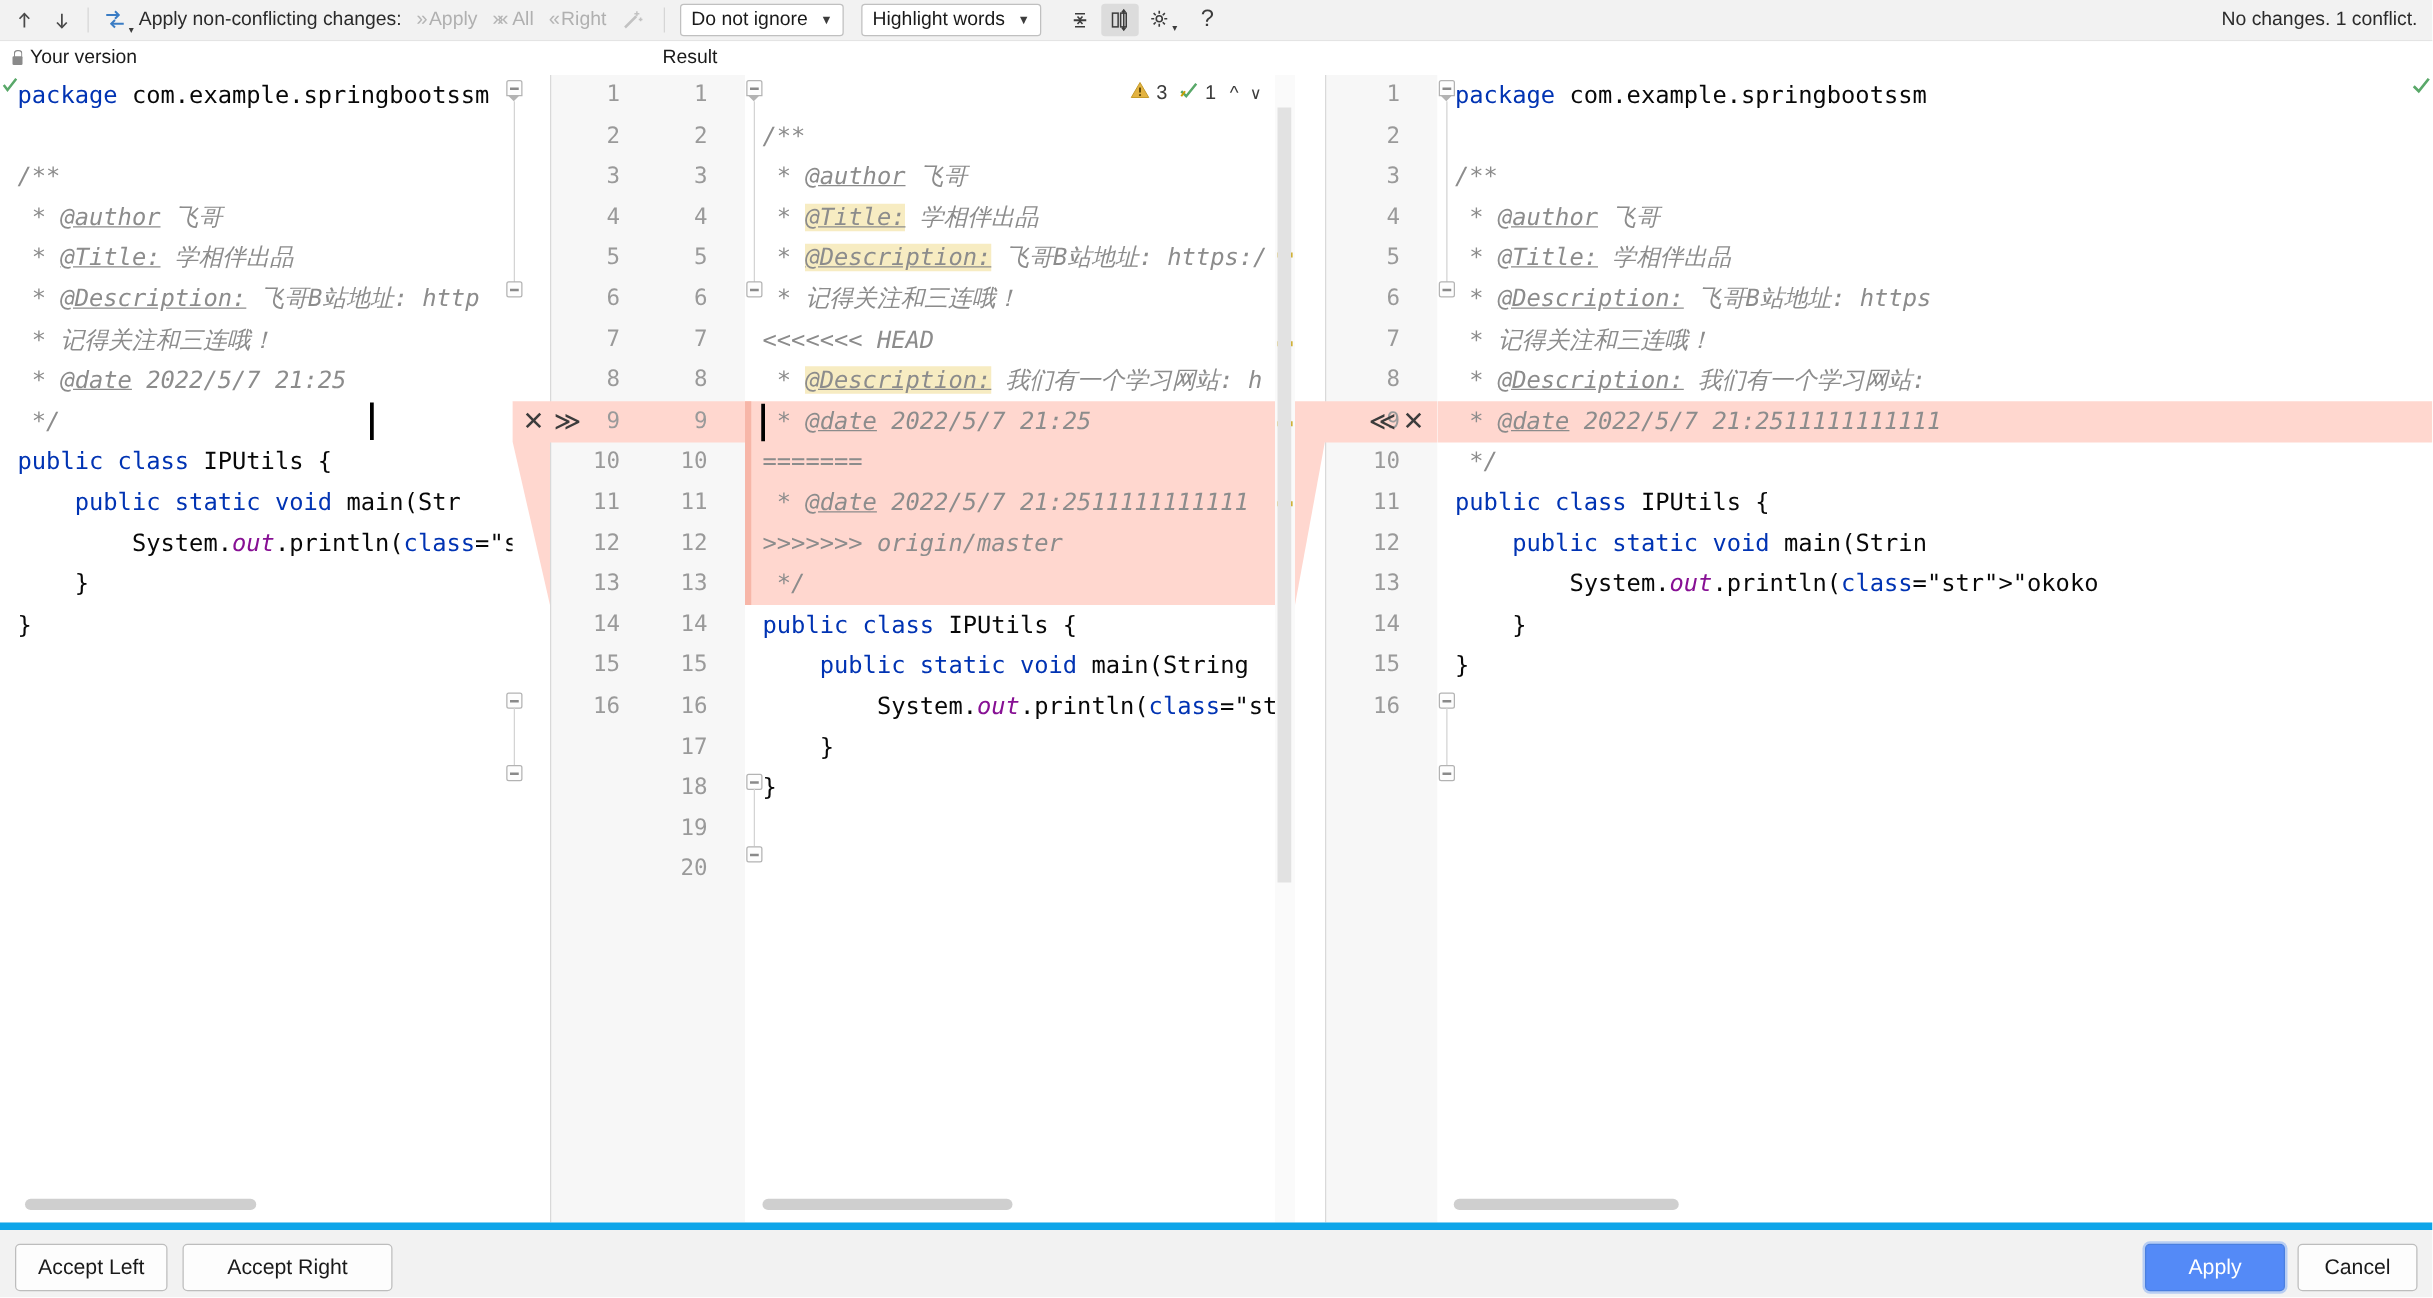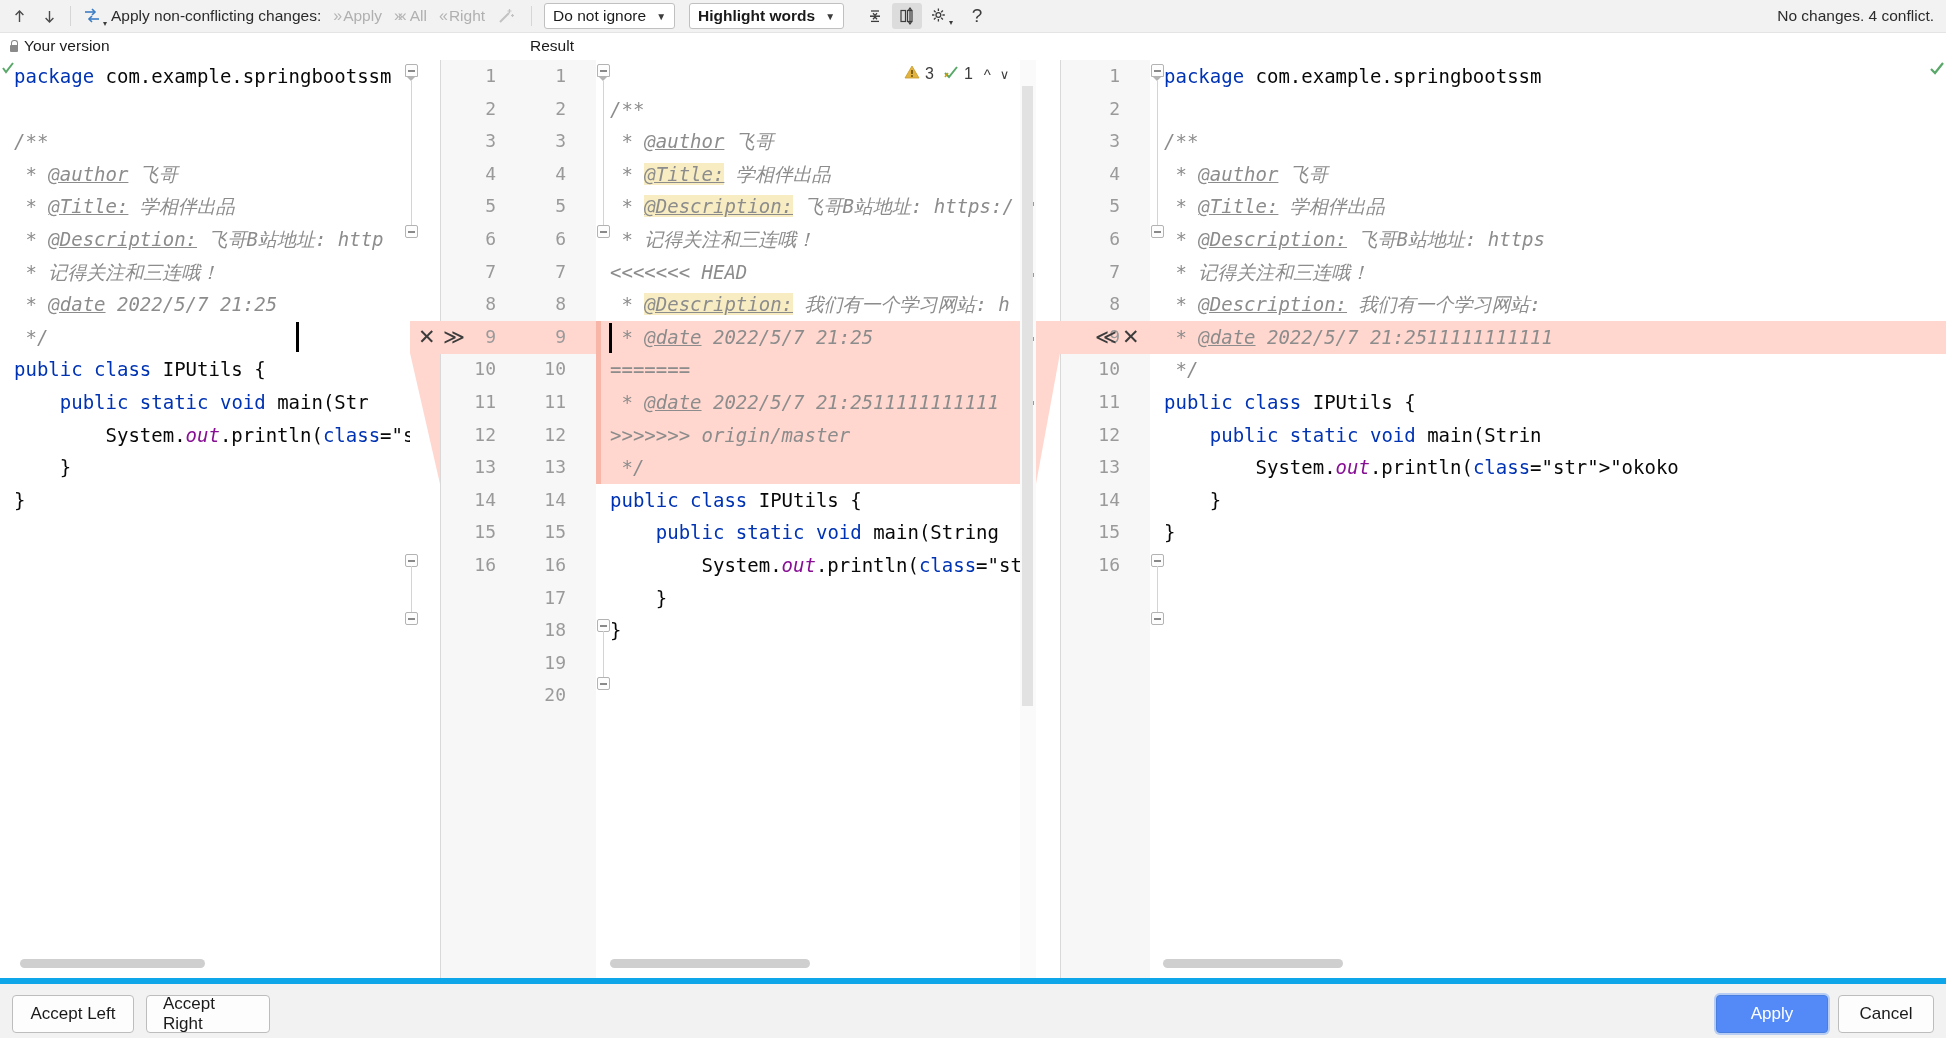--- a/index.html
+++ b/index.html
@@ -180,21 +180,21 @@
     position:absolute; height:38px; border:1px solid #bdbdbd; border-radius:4px;
     background:#fdfdfd; color:#1a1a1a; font-size:17px;
     display:flex; align-items:center; justify-content:center; padding:0 16px;
     font-family:"Liberation Sans", sans-serif; cursor:pointer;
   }
   .btn.primary {
     background:#548af7; border-color:#4a7fe0; color:#fff;
     box-shadow: 0 0 0 2px rgba(110,160,245,0.45);
   }
   #btn-accept-left  { left: 12px;  top: 11px; width: 122px; }
-  #btn-accept-right { left: 146px; top: 11px; width: 124px; }
+  #btn-accept-right { left: 146px; top: 11px; width: 168px; }
   #btn-apply  { right: 118px; top: 11px; width: 112px; }
   #btn-cancel { right: 12px;  top: 11px; width: 96px; }
 </style>
 </head>
 <body>
 
 <div id="app">
 
   <div class="toolbar">
 
@@ -246,21 +246,21 @@
       </svg>
     </div>
 
     <div class="tb-sep" style="margin-left:10px;"></div>
 
     <div class="combo">
       <span>Do not ignore</span>
       <span class="caret">▼</span>
     </div>
 
-    <div class="combo" style="margin-left:14px;font-weight:bold;">
+    <div class="combo" style="margin-left:14px;">
       <span>Highlight words</span>
       <span class="caret">▼</span>
     </div>
 
     <div style="width:14px;"></div>
 
     <div class="tb-btn">
       <svg width="18" height="18" viewBox="0 0 18 18">
         <path d="M5 4 L13 4" stroke="#3c3c3c" stroke-width="1.3"></path>
         <path d="M7 6.2 L9 8.4 L11 6.2" stroke="#3c3c3c" stroke-width="1.3" fill="none"></path>
@@ -286,21 +286,21 @@
         <path d="M8.4 1.6 L8.4 4 M8.4 12 L8.4 14.4 M2 8 L4.4 8 M12.4 8 L14.8 8
                  M3.9 3.5 L5.6 5.2 M11.2 10.8 L12.9 12.5 M12.9 3.5 L11.2 5.2 M5.6 10.8 L3.9 12.5" stroke="#3c3c3c" stroke-width="1.3"></path>
       </svg>
       <span style="position:absolute;right:1px;bottom:2px;font-size:8px;color:#3c3c3c;">▾</span>
     </div>
 
     <div class="tb-btn" style="margin-left:8px;">
       <span style="font-size:19px;color:#3c3c3c;">?</span>
     </div>
 
-    <div class="tb-status">No changes. 4 conflict.</div>
+    <div class="tb-status">No changes. 1 conflict.</div>
   </div>
 
   <div class="titlebar">
     <div class="pane-title" id="title-left">
       <span class="lock"></span>
       <span>Your version</span>
     </div>
     <div class="pane-title" id="title-mid">
       <span>Result</span>
     </div>

